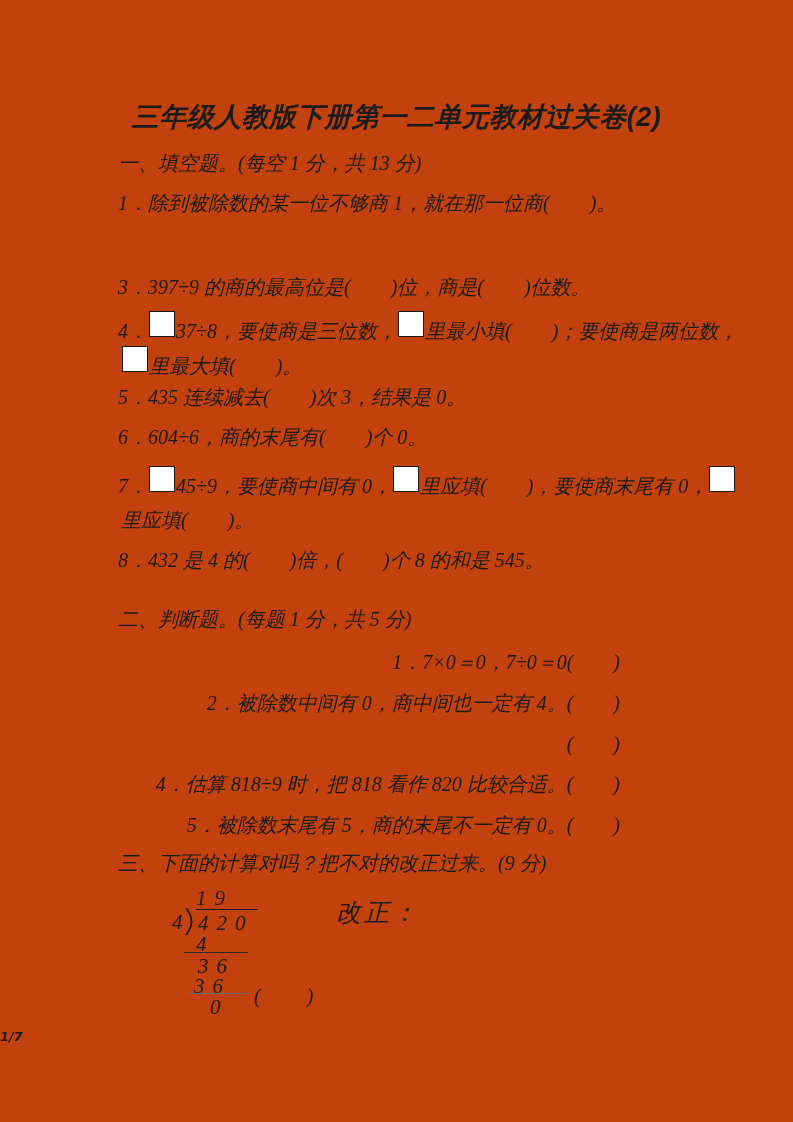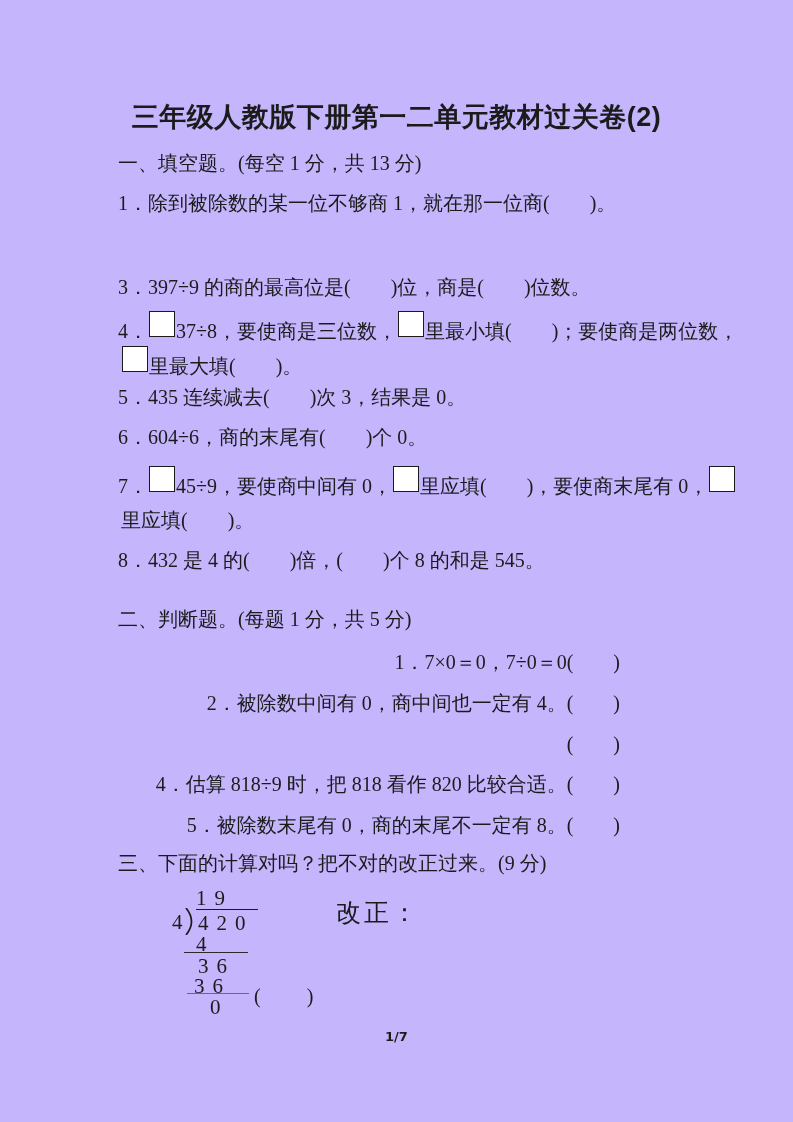--- a/index.html
+++ b/index.html
@@ -2,24 +2,25 @@
 <html><head>
 <meta charset="utf-8">
 <style>
   * { margin: 0; padding: 0; box-sizing: border-box; }
   html, body { background: #ffffff; }
   .page {
     position: relative;
     width: 793px;
     height: 1122px;
     margin: 0 auto;
-    background: #c4b5fd;
+    background: #c2410c;
     font-family: "Liberation Serif", "DejaVu Serif", serif;
     color: #1b1b1b;
     overflow: hidden;
+    font-style: italic;
   }
   .title {
     position: absolute;
     top: 99px;
     left: 0;
     width: 100%;
     text-align: center;
     font-family: "Liberation Sans", "DejaVu Sans", sans-serif;
     font-weight: 700;
     font-size: 27px;
@@ -73,21 +74,21 @@
     left: 336px;
     top: 896px;
     font-size: 25px;
     letter-spacing: 3px;
   }
   .footer {
     position: absolute;
     top: 1029px;
     left: 0;
     width: 100%;
-    text-align: center;
+    text-align: left;
     font-family: "DejaVu Sans", "Liberation Sans", sans-serif;
     font-weight: 700;
     font-size: 13px;
   }
 </style>
 </head>
 <body>
 
 <div class="page">
 
@@ -127,21 +128,21 @@
   <div class="line judge" style="top:731px">
       <span>(　　)</span>
     </div>
 
   <div class="line judge" style="top:771px">
       <span><span>4．</span><span>估算 818÷9 时，把 818 看作 820 比较合适。</span></span>
       <span>(　　)</span>
     </div>
 
   <div class="line judge" style="top:812px">
-      <span><span>5．</span><span>被除数末尾有 0，商的末尾不一定有 8。</span></span>
+      <span><span>5．</span><span>被除数末尾有 5，商的末尾不一定有 0。</span></span>
       <span>(　　)</span>
     </div>
 
   <div class="line" style="top:850px">三、下面的计算对吗？把不对的改正过来。(9 分)</div>
 
   <div class="longdiv">
     <span class="ld ld-quot">19</span>
     <span class="ld ld-divisor">4</span>
     <span class="ld-bracket"><svg width="14" height="27" viewBox="0 0 14 27">
           <path d="M2,0 Q13,13.5 2,27" stroke="#1b1b1b" stroke-width="1.7" fill="none"></path>

